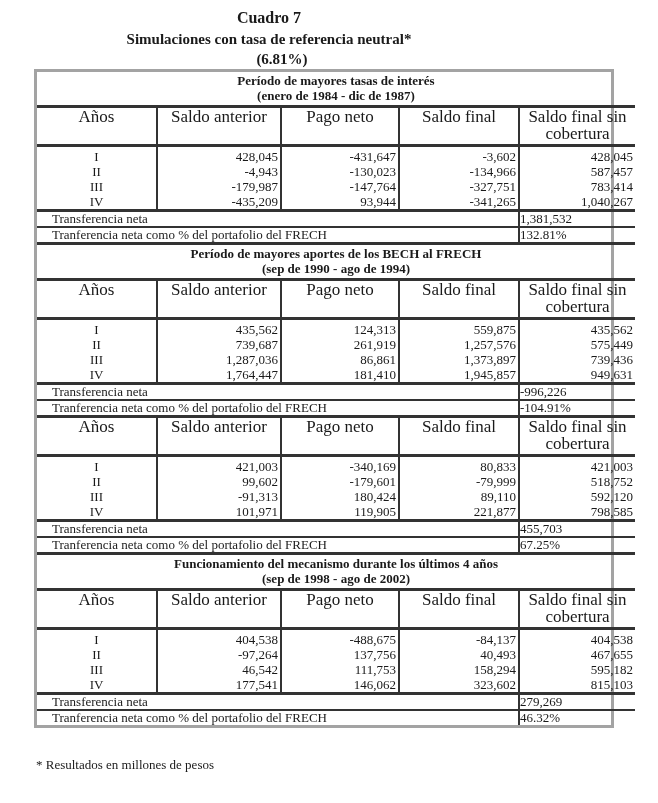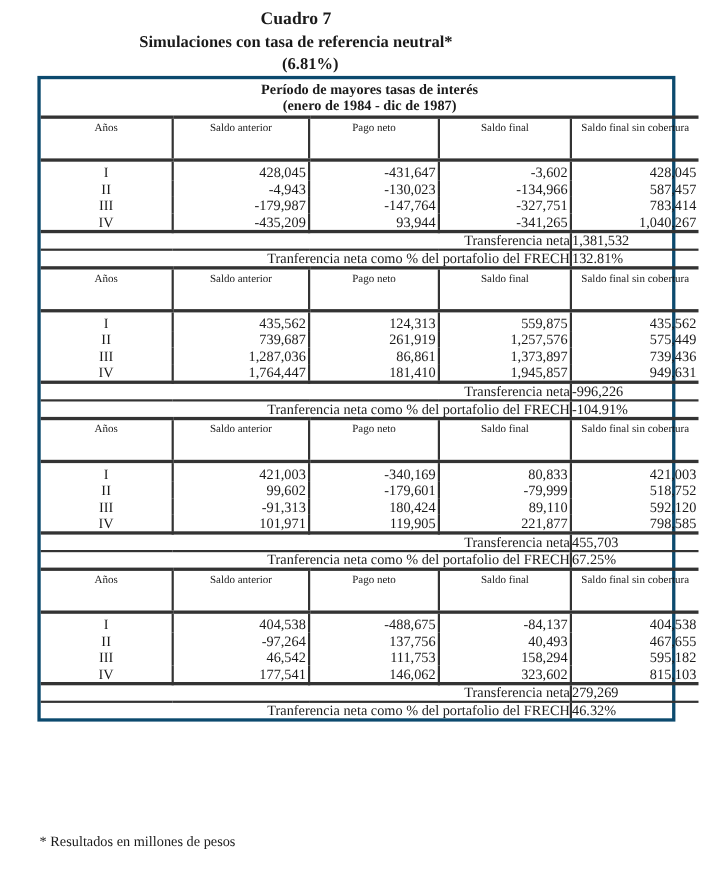--- a/index.html
+++ b/index.html
@@ -6,43 +6,43 @@
     body {
       width: 658px; height: 803px; position: relative; overflow: hidden;
       font-family: "Liberation Serif", "DejaVu Serif", serif; color: #1a1a1a;
     }
     .title-block { position: absolute; left: 0; width: 538px; text-align: center; font-weight: bold; }
     .t1 { top: 8px; font-size: 16px; line-height: 20px; }
     .t2 { top: 30px; font-size: 15px; line-height: 19px; }
     .t3 { top: 50px; font-size: 15px; line-height: 19px; padding-left: 26px; box-sizing: border-box; }
     #table-wrap {
       position: absolute; left: 34px; top: 69px; width: 580px;
-      border: 3px solid #0c4a6e; box-sizing: border-box;
+      border: 3px solid #a3a3a3; box-sizing: border-box;
     }
     table { border-collapse: collapse; width: 100%; table-layout: fixed; font-size: 13px; }
     td, th { padding: 0; font-weight: normal; }
     .sec-head td {
       text-align: center; font-weight: bold; font-size: 13px; line-height: 15px;
       padding: 1px 0 2px 0; border-top: 3px solid #333;
     }
     .sec-head.first td { border-top: none; }
     .col-head th {
       border-top: 3px solid #333; border-bottom: 3px solid #333;
       vertical-align: top; text-align: center; line-height: 17px; height: 36px;
-      font-size: 10px;
+      font-size: 17px;
     }
     .col-head th + th { border-left: 2px solid #333; }
     .data-row td { line-height: 15px; height: 15px; text-align: right; padding-right: 2px; }
     .data-row td:first-child { text-align: center; padding-right: 0; }
     .data-row td + td { border-left: 2px solid #333; }
     .data-row.first td { padding-top: 2px; }
     .sum-row td {
       border-top: 3px solid #333; line-height: 14px; height: 14px;
     }
-    .sum-row td.lbl { text-align: right; padding-left: 1px; }
+    .sum-row td.lbl { text-align: left; padding-left: 15px; }
     .sum-row td.val { text-align: left; padding-right: 2px; border-left: 2px solid #333; }
     .sum-row.pct td { border-top: 2px solid #333; }
     .footnote { position: absolute; left: 36px; top: 757px; font-size: 13px; line-height: 16px; }
   </style>
 </head>
 <body>
 
 <div class="title-block t1">Cuadro 7</div>
 <div class="title-block t2">Simulaciones con tasa de referencia neutral*</div>
 <div class="title-block t3">(6.81%)</div>
@@ -99,20 +99,26 @@
           <td>1,040,267</td>
         </tr>
         <tr class="sum-row">
           <td class="lbl" colspan="4">Transferencia neta</td>
           <td class="val">1,381,532</td>
         </tr>
         <tr class="sum-row pct">
           <td class="lbl" colspan="4">Tranferencia neta como % del portafolio del FRECH</td>
           <td class="val">132.81%</td>
         </tr>
+        <tr class="sec-head">
+          <td colspan="5">
+            <div>Período de mayores aportes de los BECH al FRECH</div>
+            <div>(sep de 1990 - ago de 1994)</div>
+          </td>
+        </tr>
         <tr class="col-head">
           <th>Años</th>
           <th>Saldo anterior</th>
           <th>Pago neto</th>
           <th>Saldo final</th>
           <th>Saldo final sin cobertura</th>
         </tr>
         <tr class="data-row first">
           <td>I</td>
           <td>435,562</td>
@@ -185,20 +191,26 @@
           <td>798,585</td>
         </tr>
         <tr class="sum-row">
           <td class="lbl" colspan="4">Transferencia neta</td>
           <td class="val">455,703</td>
         </tr>
         <tr class="sum-row pct">
           <td class="lbl" colspan="4">Tranferencia neta como % del portafolio del FRECH</td>
           <td class="val">67.25%</td>
         </tr>
+        <tr class="sec-head">
+          <td colspan="5">
+            <div>Funcionamiento del mecanismo durante los últimos 4 años</div>
+            <div>(sep de 1998 - ago de 2002)</div>
+          </td>
+        </tr>
         <tr class="col-head">
           <th>Años</th>
           <th>Saldo anterior</th>
           <th>Pago neto</th>
           <th>Saldo final</th>
           <th>Saldo final sin cobertura</th>
         </tr>
         <tr class="data-row first">
           <td>I</td>
           <td>404,538</td>

